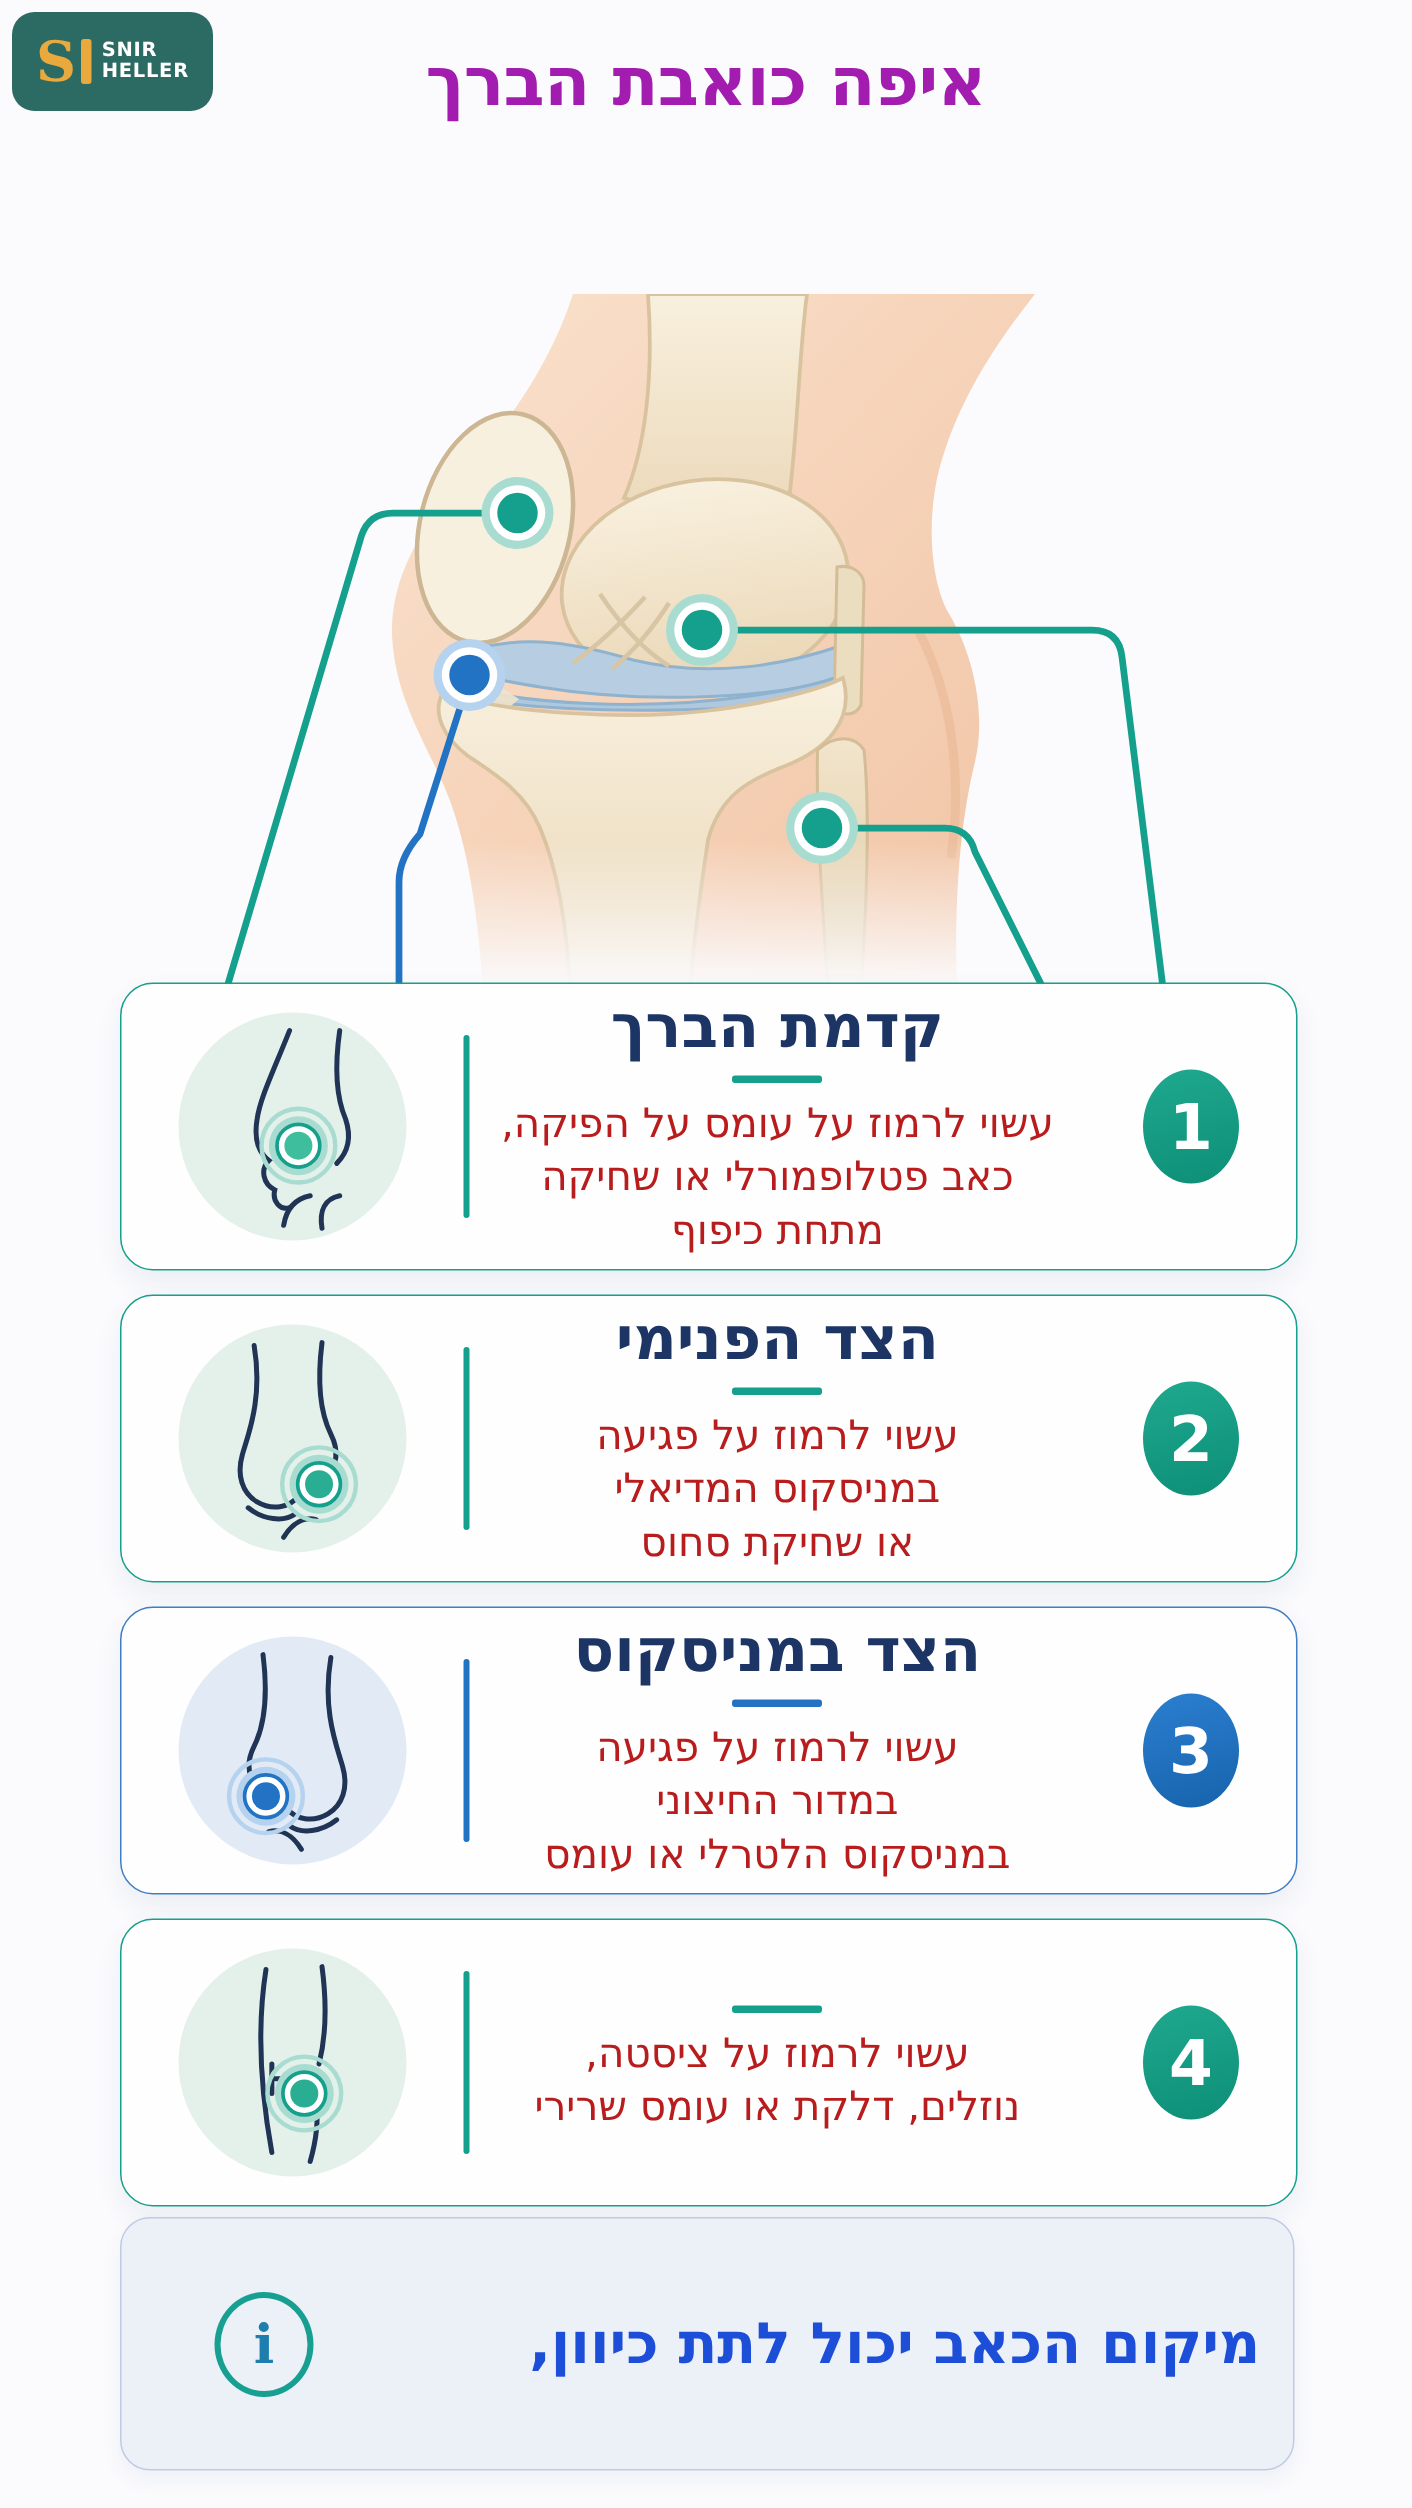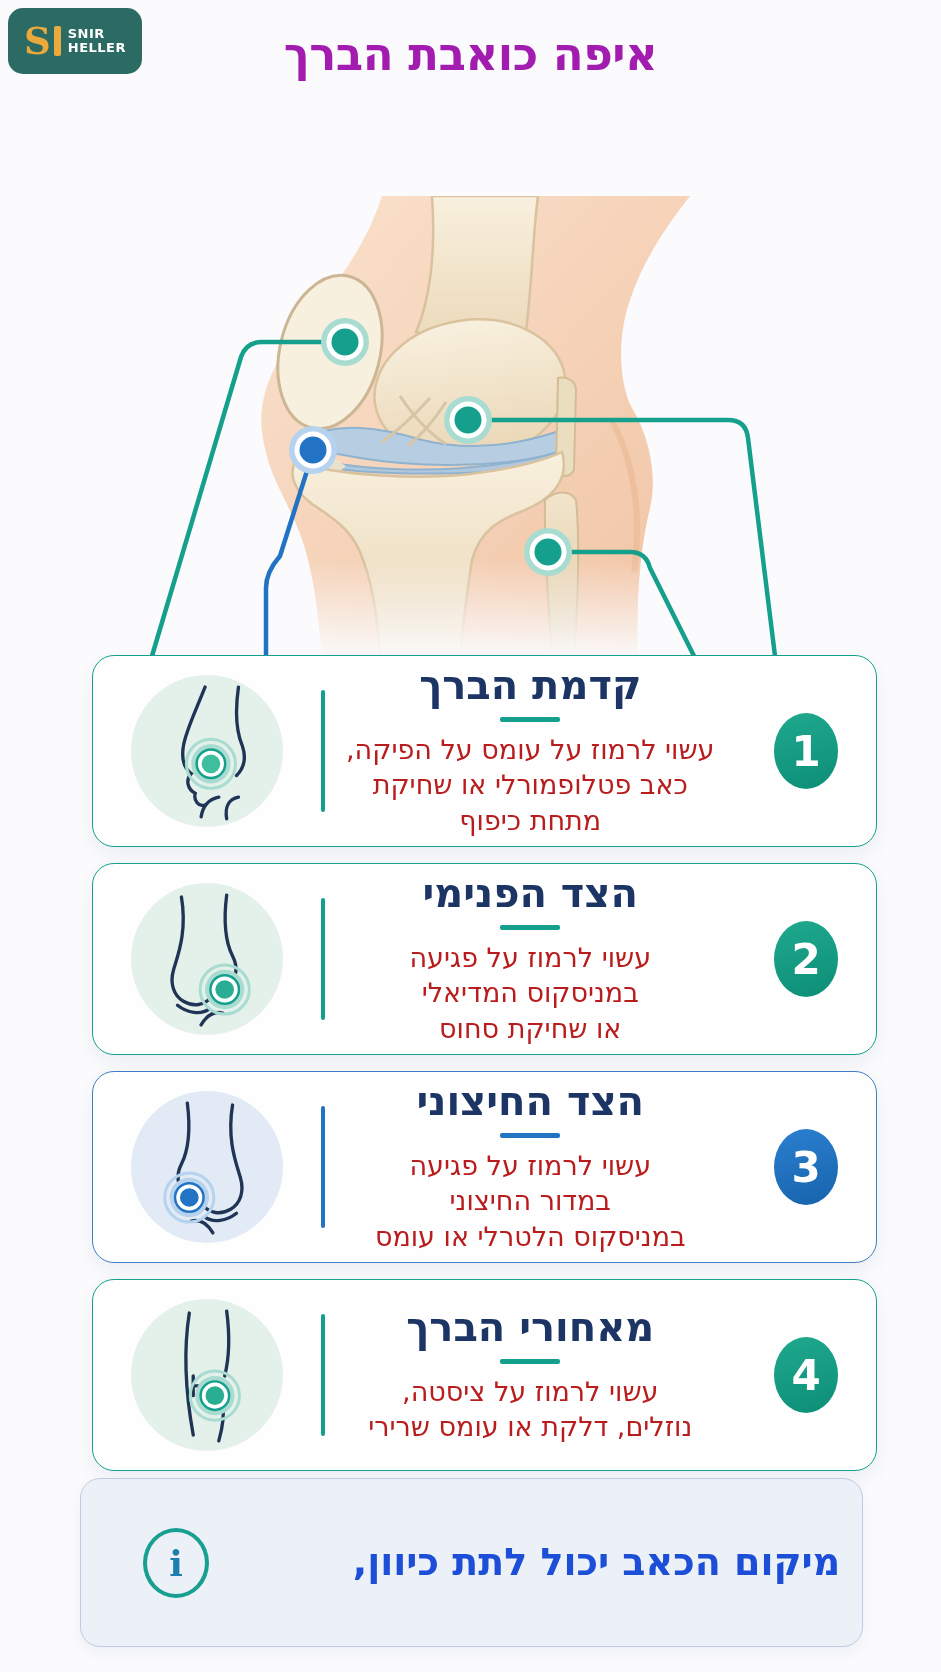--- a/index.html
+++ b/index.html
@@ -23,21 +23,21 @@
     color:#a21caf;font-weight:800;font-size:45px;line-height:1.3;
     letter-spacing:-.5px;white-space:nowrap;
   }
   .title-underline{
     position:absolute;top:200px;left:406px;width:130px;height:9px;
     border-radius:4.5px;background:#14A08C;
   }
   
   .hero{position:absolute;top:196px;left:0;width:941px;height:464px;}
   
-  .cards{position:absolute;top:655px;left:92px;width:785px;}
+  .cards{position:absolute;top:655px;left:80px;width:785px;}
   .card{
     position:relative;height:190px;margin-bottom:16px;background:#FEFEFE;
     border-radius:22px;display:flex;align-items:center;
     box-shadow:0 8px 18px rgba(40,70,130,.07);
   }
   .card.accent-teal{border:1.6px solid #14A08C;}
   .card.accent-blue{border:1.6px solid #3F7EC6;}
   .icon-wrap{width:228px;display:flex;justify-content:center;align-items:center;flex:0 0 auto;}
   .icon-circle{width:152px;height:152px;border-radius:50%;display:flex;justify-content:center;align-items:center;}
   .accent-teal .icon-circle{background:#E4F0EA;}
@@ -192,21 +192,21 @@
             <circle cx="64" cy="84" r="9.5" fill="#3FBE9E"></circle>
           </svg>
         </div>
       </div>
       <div class="vsep"></div>
       <div class="card-text">
         <div class="card-title">קדמת הברך</div>
         <div class="card-underline"></div>
         <div class="card-body">
           <div>עשוי לרמוז על עומס על הפיקה,</div>
-          <div>כאב פטלופמורלי או שחיקת</div>
+          <div>כאב פטלופמורלי או שחיקה</div>
           <div>מתחת כיפוף</div>
         </div>
       </div>
       <div class="num-wrap">
         <div class="num">1</div>
       </div>
     </div>
 
     <div class="card accent-teal">
       <div class="icon-wrap">
@@ -252,21 +252,21 @@
             </g>
             <circle cx="42" cy="102" r="25" fill="none" stroke="#B5D2EE" stroke-width="3"></circle>
             <circle cx="42" cy="102" r="20" fill="#B5D2EE"></circle>
             <circle cx="42" cy="102" r="14.5" fill="#FFFFFF" stroke="#2273C4" stroke-width="2.5"></circle>
             <circle cx="42" cy="102" r="9.5" fill="#2273C4"></circle>
           </svg>
         </div>
       </div>
       <div class="vsep"></div>
       <div class="card-text">
-        <div class="card-title">הצד החיצוני</div>
+        <div class="card-title">הצד במניסקוס</div>
         <div class="card-underline"></div>
         <div class="card-body">
           <div>עשוי לרמוז על פגיעה</div>
           <div>במדור החיצוני</div>
           <div>במניסקוס הלטרלי או עומס</div>
         </div>
       </div>
       <div class="num-wrap">
         <div class="num">3</div>
       </div>
@@ -285,21 +285,20 @@
             </g>
             <circle cx="68" cy="92" r="25" fill="none" stroke="#A9DCD1" stroke-width="3"></circle>
             <circle cx="68" cy="92" r="20" fill="#A9DCD1"></circle>
             <circle cx="68" cy="92" r="14.5" fill="#FFFFFF" stroke="#14A08C" stroke-width="2.5"></circle>
             <circle cx="68" cy="92" r="9.5" fill="#2AAE93"></circle>
           </svg>
         </div>
       </div>
       <div class="vsep"></div>
       <div class="card-text">
-        <div class="card-title">מאחורי הברך</div>
         <div class="card-underline"></div>
         <div class="card-body">
           <div>עשוי לרמוז על ציסטה,</div>
           <div>נוזלים, דלקת או עומס שרירי</div>
         </div>
       </div>
       <div class="num-wrap">
         <div class="num">4</div>
       </div>
     </div>

